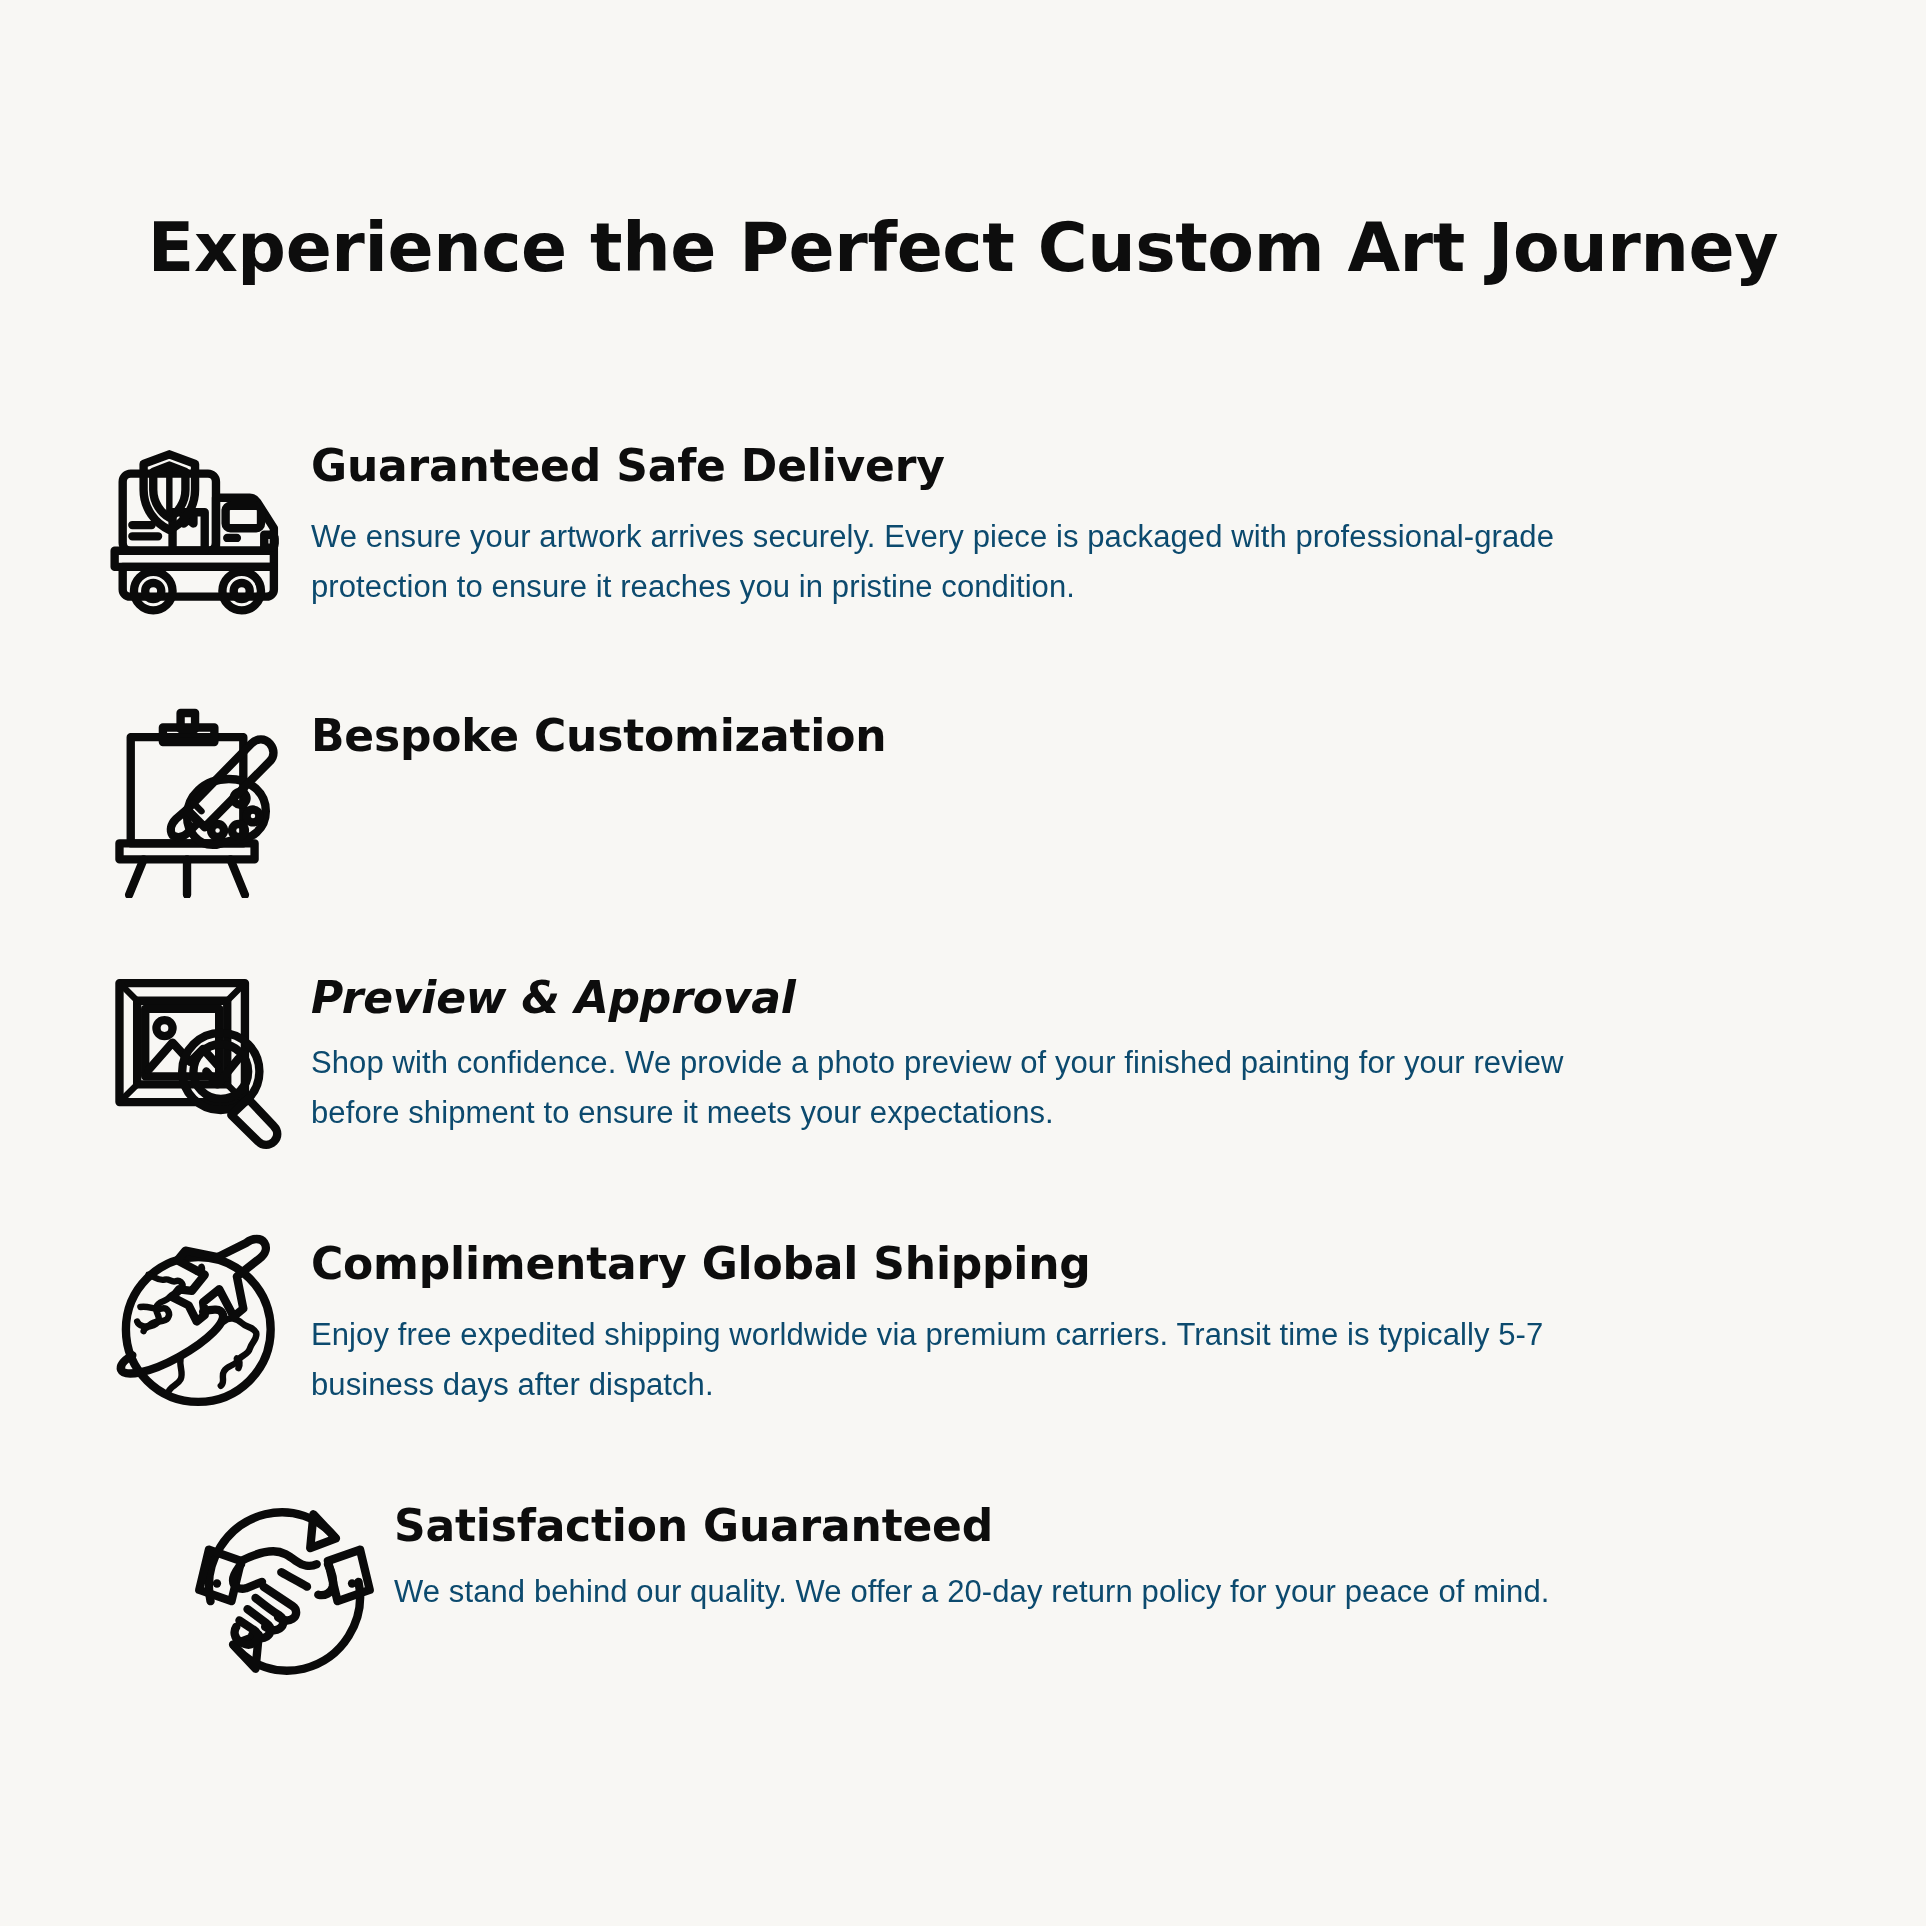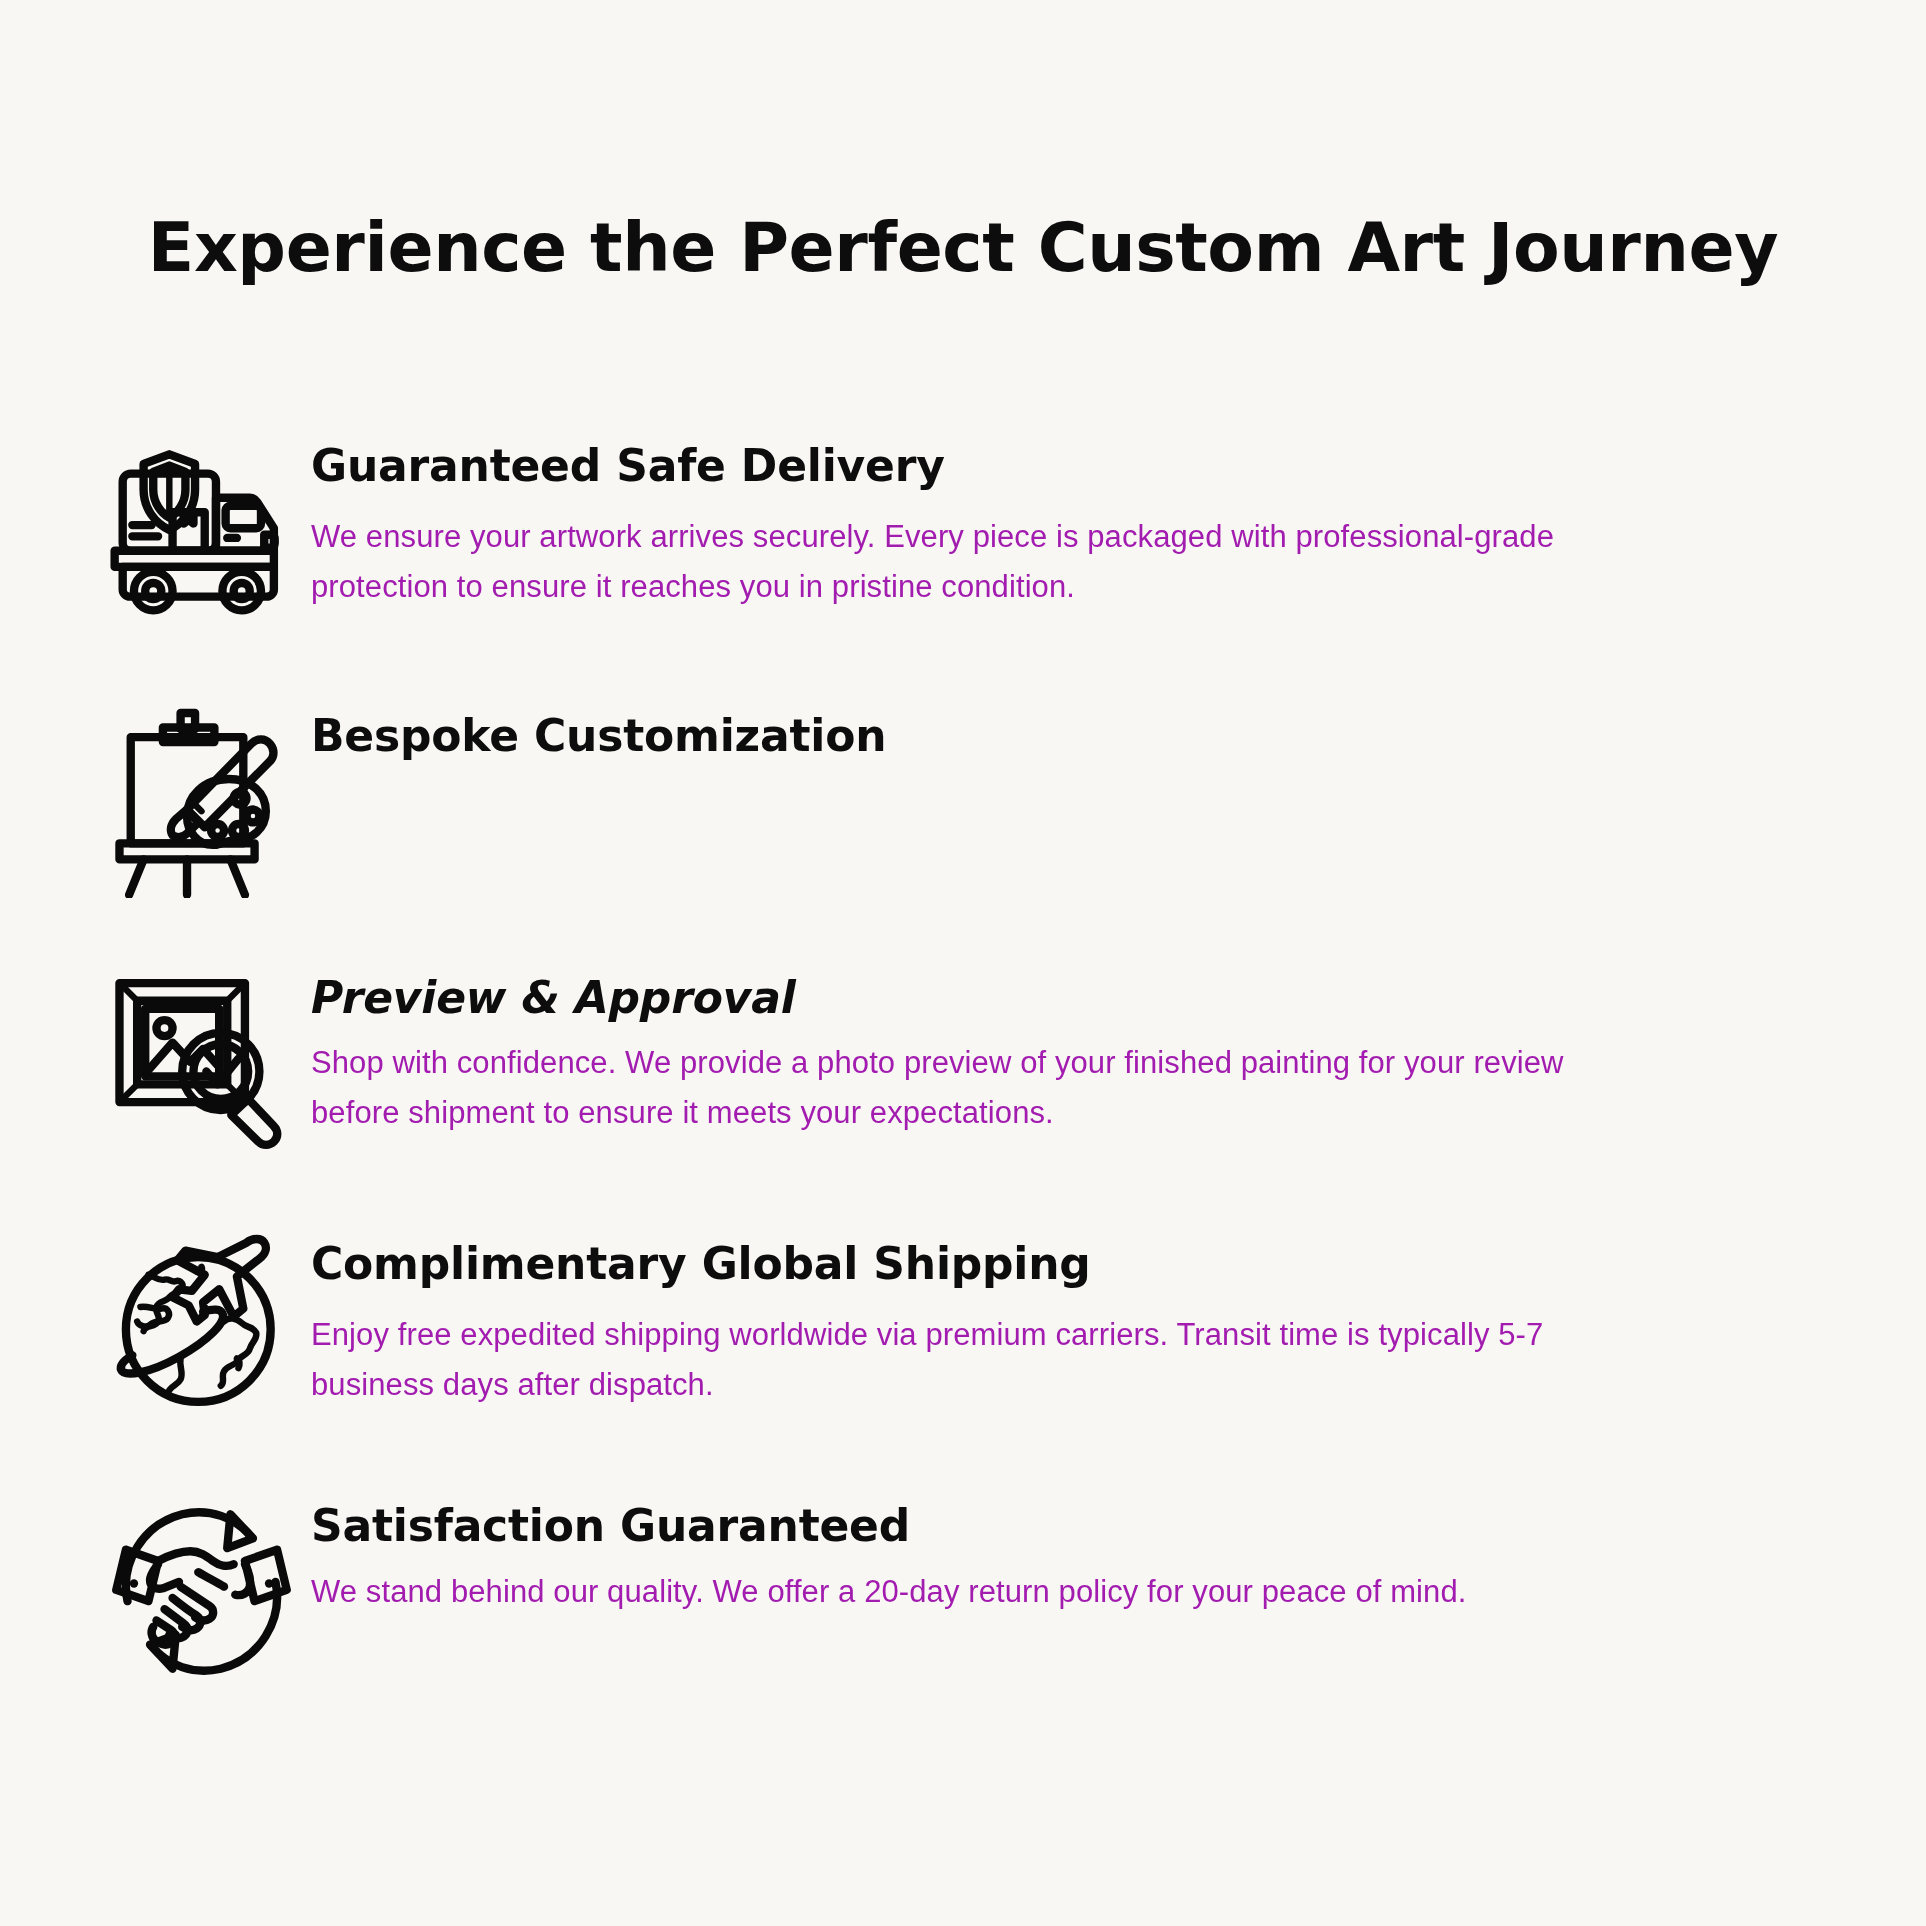--- a/index.html
+++ b/index.html
@@ -47,21 +47,21 @@
     position: relative;
     display: flex;
     align-items: flex-start;
     padding-left: 91px;
     min-height: 254px;
   }
   .feature-row:nth-child(1) { height: 270px; }
   .feature-row:nth-child(2) { height: 262px; }
   .feature-row:nth-child(3) { height: 266px; }
   .feature-row:nth-child(4) { height: 262px; }
-  .feature-row:nth-child(5) { height: 254px; }
+  .feature-row:nth-child(5) { height: 254px; justify-content: center; }
 
   .feature-icon {
     flex: 0 0 auto;
     width: 220px;
     height: 204px;
     display: flex;
     align-items: flex-start;
     justify-content: center;
     padding-top: 3.1px;
   }
@@ -85,21 +85,21 @@
     letter-spacing: -0.2px;
     color: #0d0d0d;
     font-family: "DejaVu Sans", "Liberation Sans", sans-serif;
     margin-bottom: 20px;
   }
 
   .feature-desc {
     font-size: 31px;
     line-height: 1.62;
     font-weight: 300;
-    color: #a21caf;
+    color: #0c4a6e;
     letter-spacing: 0.1px;
     font-family: "Liberation Sans", sans-serif;
     max-width: 1387px;
   }
 
   
   .feature-row[data-row="3"] .feature-title { margin-bottom: 14px; font-style: italic; }
   .feature-row[data-row="5"] .feature-title { margin-bottom: 15.4px; }
   .feature-row[data-row="5"] .feature-desc { max-width: 1464px; }
 

